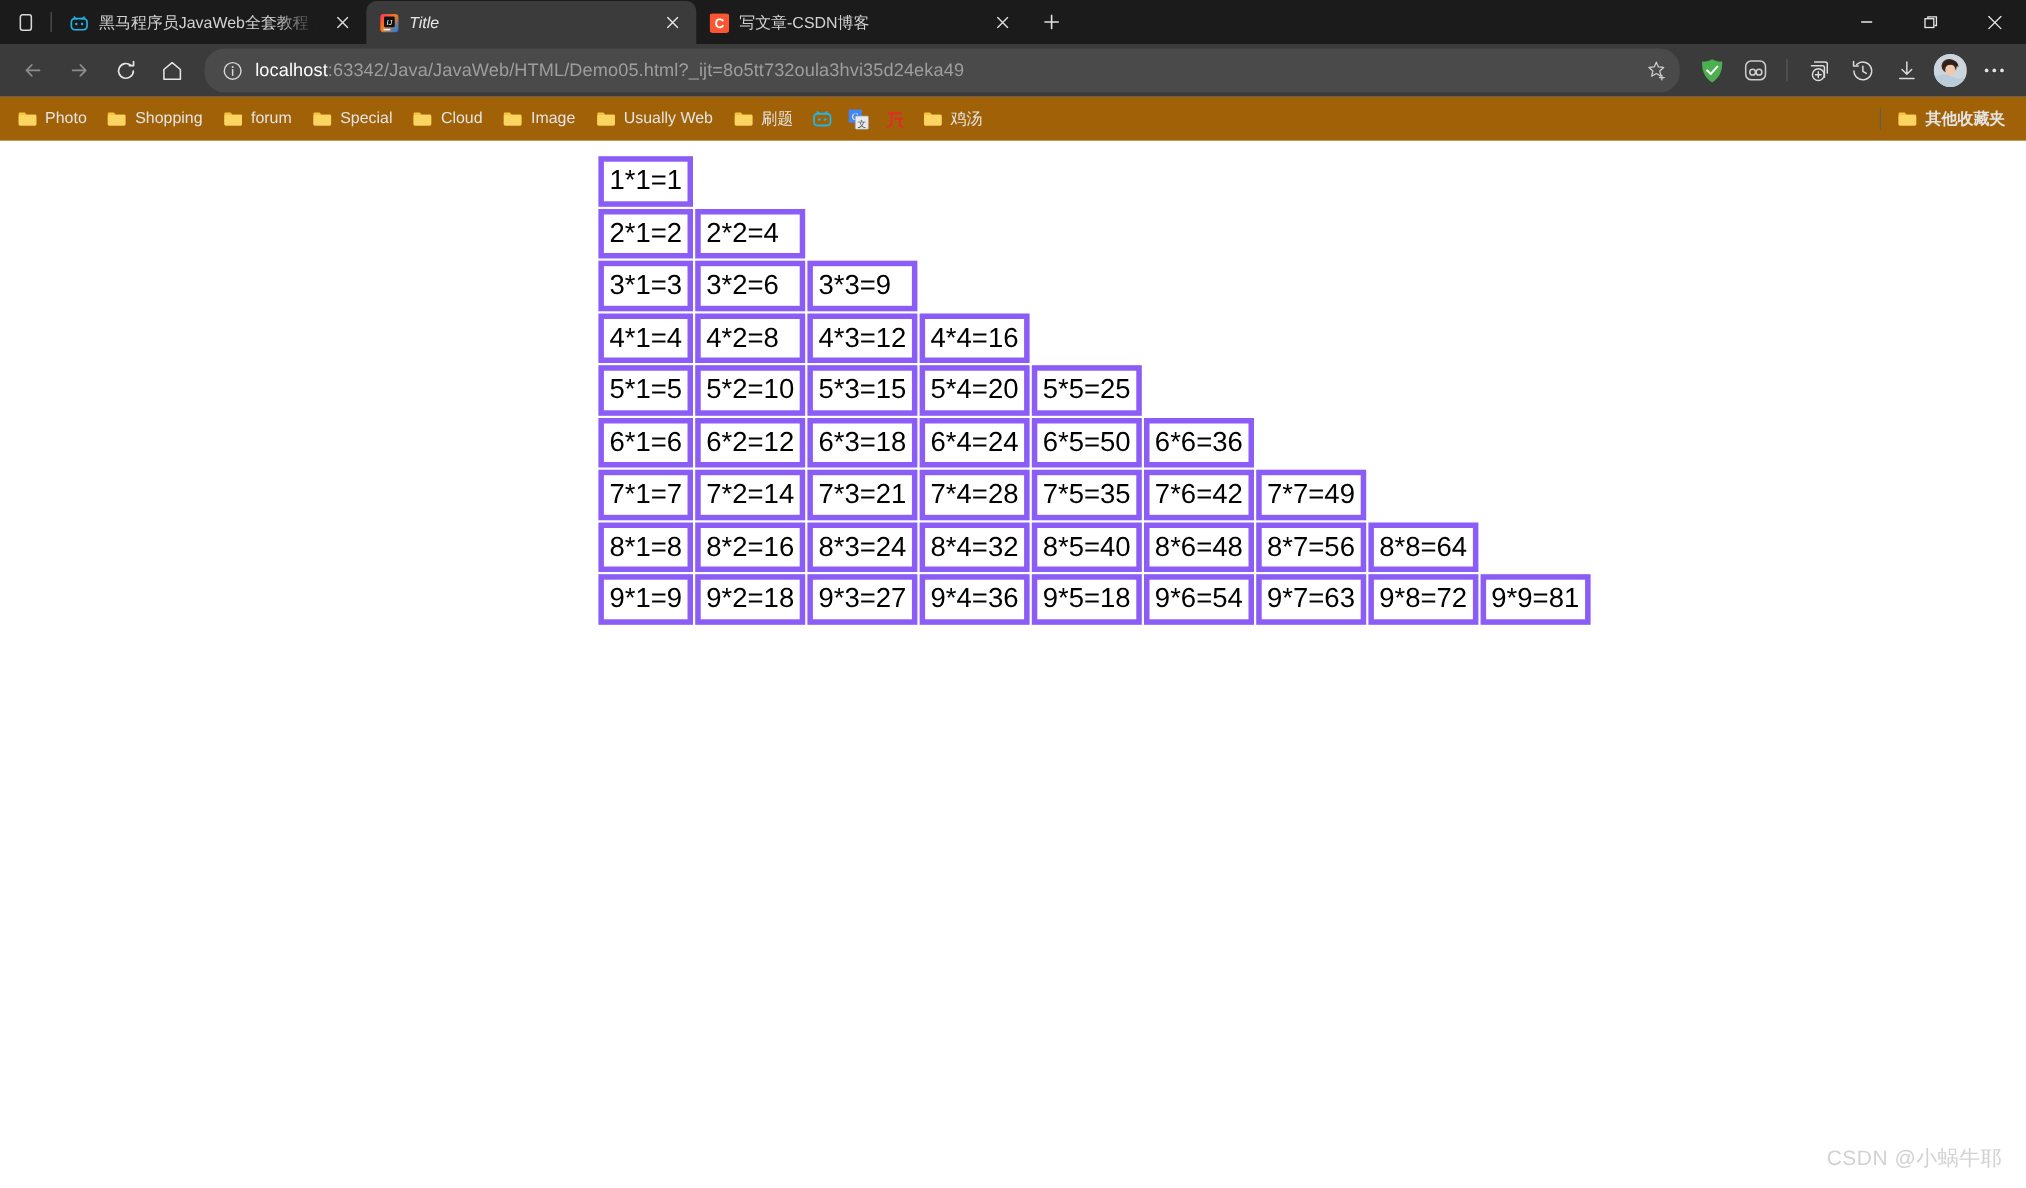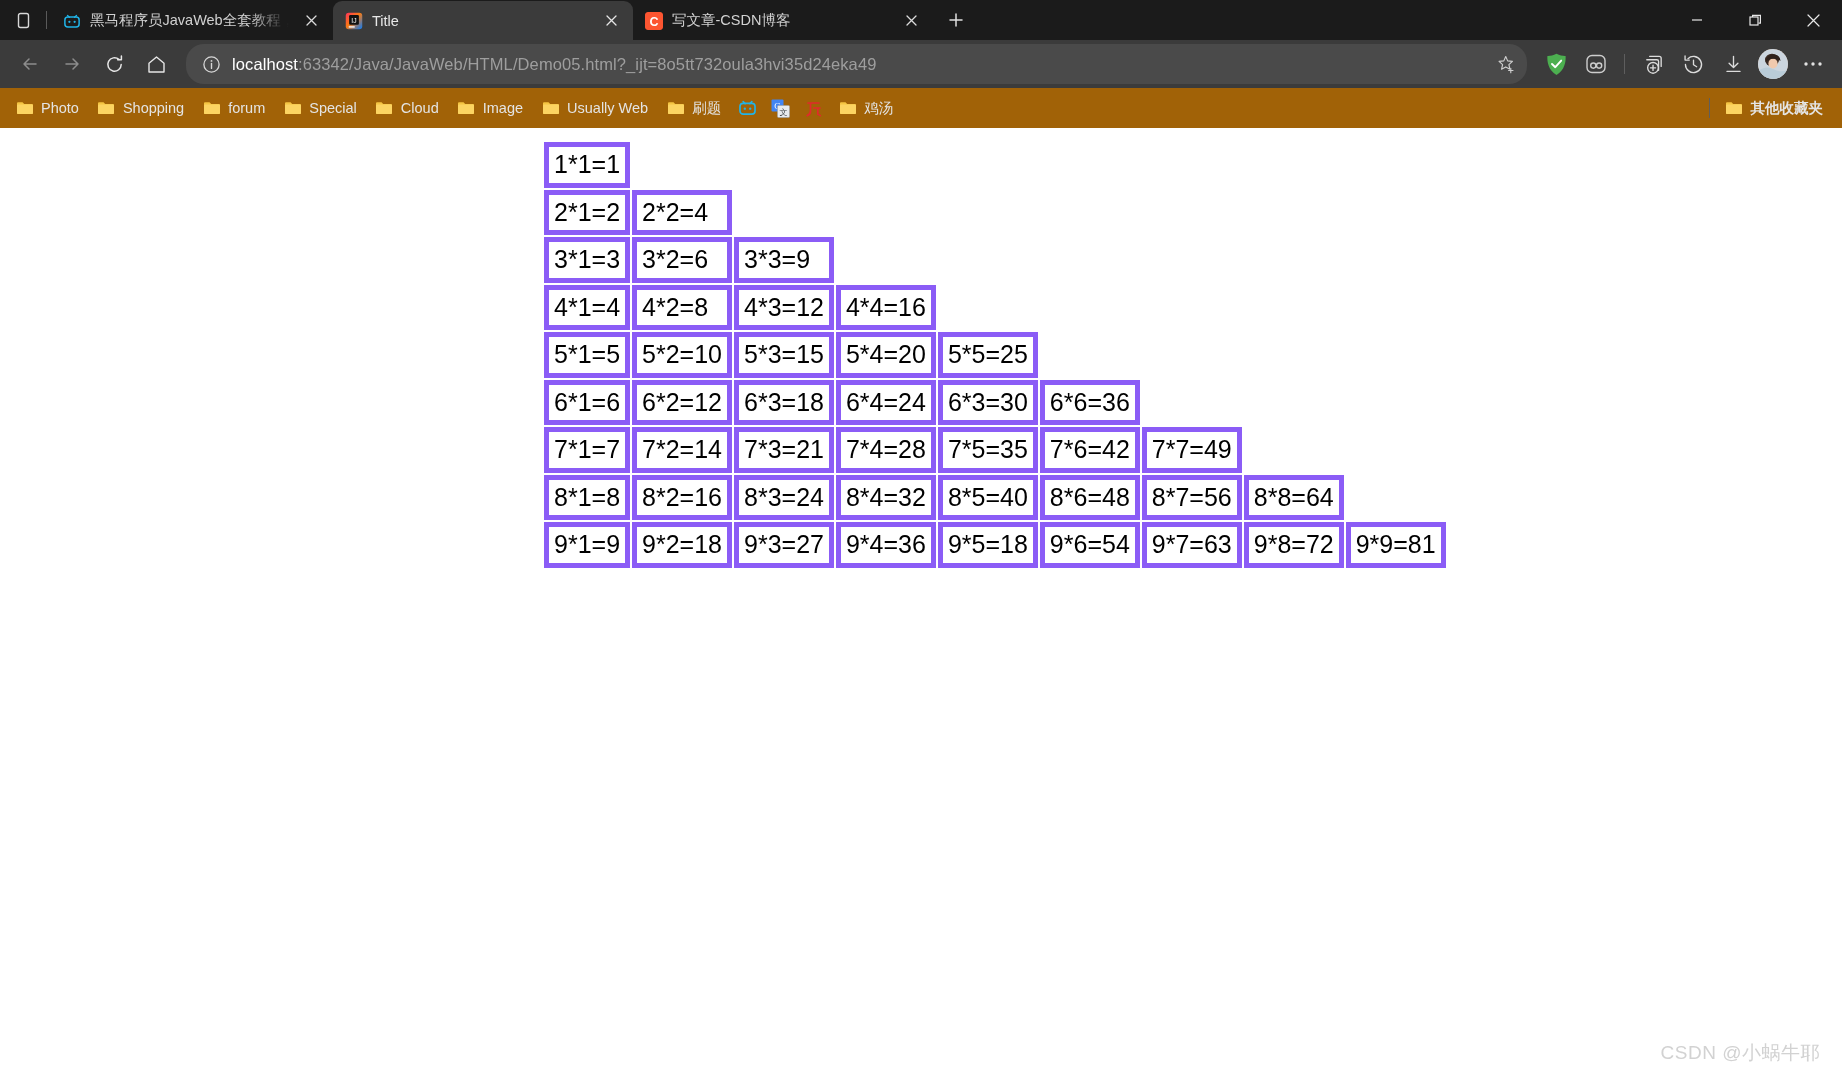--- a/index.html
+++ b/index.html
@@ -56,21 +56,21 @@
     mask-image: linear-gradient(to right, #000 80%, transparent 100%);
   }
   .tab.inactive .tab-title { color: #d2d2d2; }
   .tab-close {
     width: 24px; height: 24px; flex: 0 0 24px;
     margin-left: 10px;
     display: flex; align-items: center; justify-content: center;
     border-radius: 4px;
   }
   .tab-w1 { width: 282px; }
-  .tab-w2 { width: 336px; }
+  .tab-w2 { width: 336px; font-style: italic; }
   .tab-w3 { width: 300px; }
   .newtab {
     width: 34px; height: 34px;
     margin: 0 0 3px 6px;
     display: flex; align-items: center; justify-content: center;
     border-radius: 5px;
   }
   .winbtns { margin-left: auto; display: flex; height: 40px; }
   .winbtn {
     width: 58px; height: 40px;
@@ -547,21 +547,21 @@
               <td>5*2=10</td>
               <td>5*3=15</td>
               <td>5*4=20</td>
               <td>5*5=25</td>
             </tr>
             <tr>
               <td>6*1=6</td>
               <td>6*2=12</td>
               <td>6*3=18</td>
               <td>6*4=24</td>
-              <td>6*3=30</td>
+              <td>6*5=50</td>
               <td>6*6=36</td>
             </tr>
             <tr>
               <td>7*1=7</td>
               <td>7*2=14</td>
               <td>7*3=21</td>
               <td>7*4=28</td>
               <td>7*5=35</td>
               <td>7*6=42</td>
               <td>7*7=49</td>

